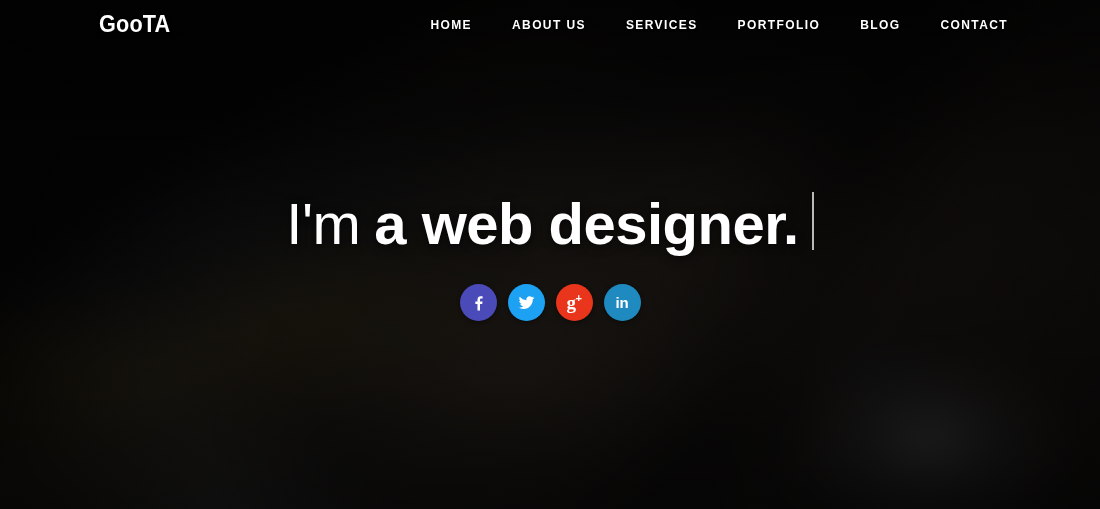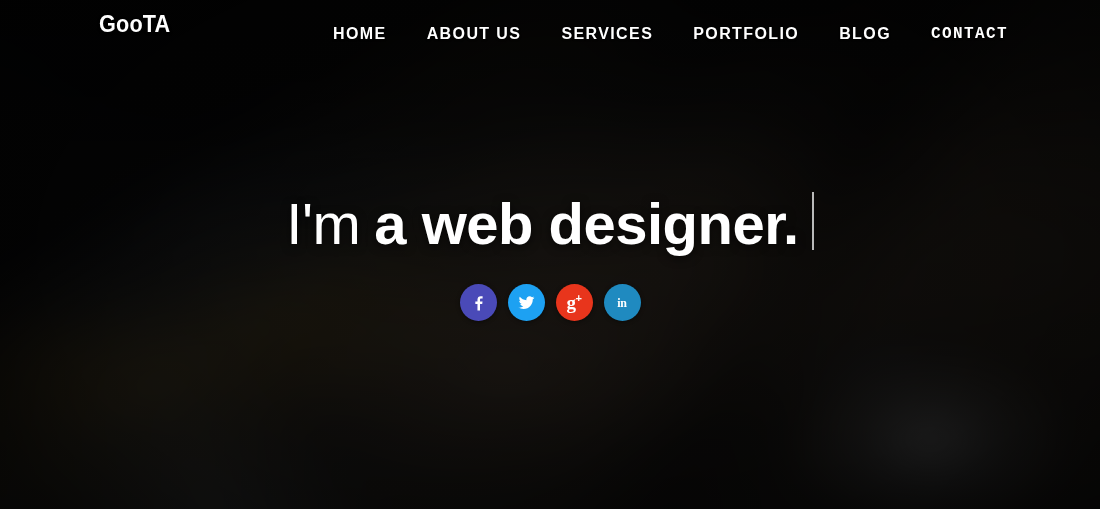--- a/index.html
+++ b/index.html
@@ -83,34 +83,33 @@
     user-select:none;
   }
 
   .main-nav {
     position:absolute; right:92px; top:16px;
     display:flex; align-items:center;
     gap:0;
   }
   .nav-item {
     color:#ffffff;
-    font-size:16px;
+    font-size:12px;
     font-weight:bold;
     letter-spacing:1.4px;
     text-transform:uppercase;
     text-decoration:none;
     padding:0 20px;
     line-height:18px;
     white-space:nowrap;
     font-family:"Liberation Sans Narrow","Liberation Sans", sans-serif;
     text-shadow:0 1px 2px rgba(0,0,0,0.85);
     cursor:pointer;
-    margin-top:9px;
-  }
-  .nav-item:last-child { padding-right:0;font-family:Liberation Mono, monospace; }
+  }
+  .nav-item:last-child { padding-right:0; }
 
   
   .hero {
     position:absolute;
     left:0; top:0;
     width:100%; height:509px;
     display:flex;
     flex-direction:column;
     align-items:center;
     justify-content:center;
@@ -180,22 +179,22 @@
     line-height:1;
     letter-spacing:-0.5px;
   }
   .social-link .gp-text sup {
     font-size:11px;
     font-family:"Liberation Sans", sans-serif;
     font-weight:bold;
     top:-0.55em;
   }
   .social-link .li-text {
-    font-family:Liberation Serif, serif;
-    font-size:12px;
+    font-family:Liberation Sans, sans-serif;
+    font-size:15px;
     font-weight:bold;
     line-height:1;
     letter-spacing:-0.2px;
   }
 </style>
 </head>
 <body>
 
 <div class="page">
 

